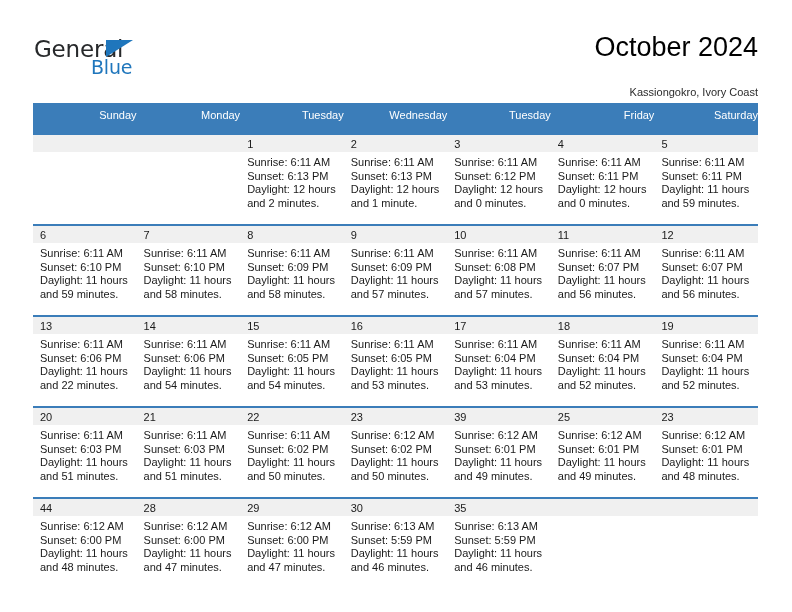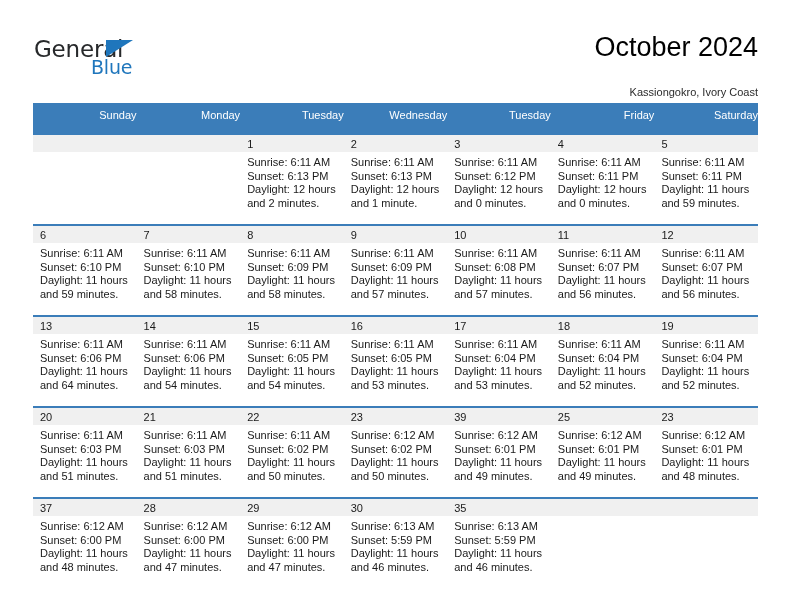--- a/index.html
+++ b/index.html
@@ -334,21 +334,21 @@
       </tr>
 
       <tr>
         <td>
             <div class="daycell">
               <div class="daynum-band">13</div>
               <div class="details">
                 <div>Sunrise: 6:11 AM</div>
                 <div>Sunset: 6:06 PM</div>
                 <div>Daylight: 11 hours</div>
-                <div>and 64 minutes.</div>
+                <div>and 22 minutes.</div>
               </div>
             </div>
           </td>
         <td>
             <div class="daycell">
               <div class="daynum-band">14</div>
               <div class="details">
                 <div>Sunrise: 6:11 AM</div>
                 <div>Sunset: 6:06 PM</div>
                 <div>Daylight: 11 hours</div>
@@ -489,21 +489,21 @@
                 <div>Daylight: 11 hours</div>
                 <div>and 48 minutes.</div>
               </div>
             </div>
           </td>
       </tr>
 
       <tr>
         <td>
             <div class="daycell">
-              <div class="daynum-band">37</div>
+              <div class="daynum-band">44</div>
               <div class="details">
                 <div>Sunrise: 6:12 AM</div>
                 <div>Sunset: 6:00 PM</div>
                 <div>Daylight: 11 hours</div>
                 <div>and 48 minutes.</div>
               </div>
             </div>
           </td>
         <td>
             <div class="daycell">

